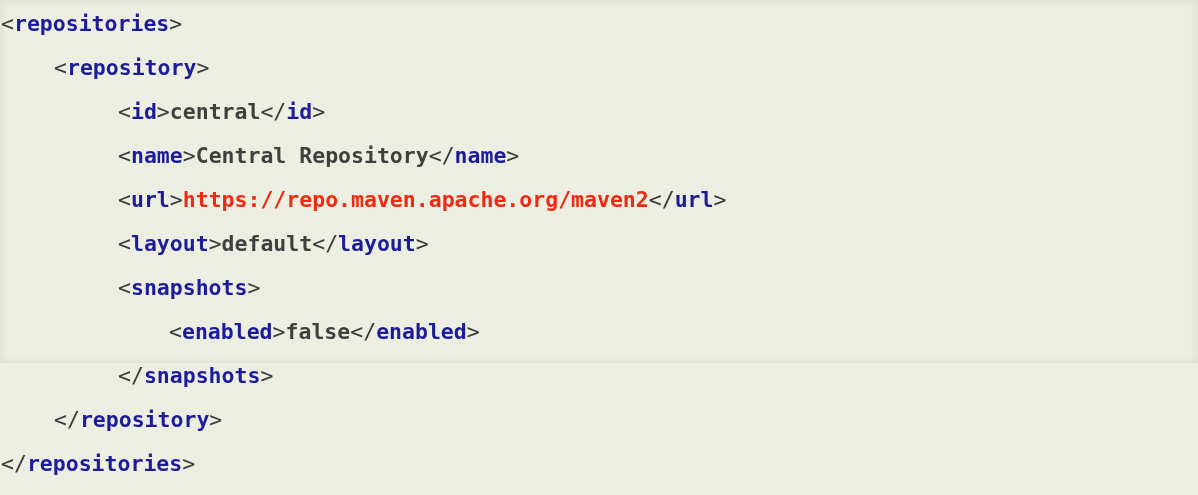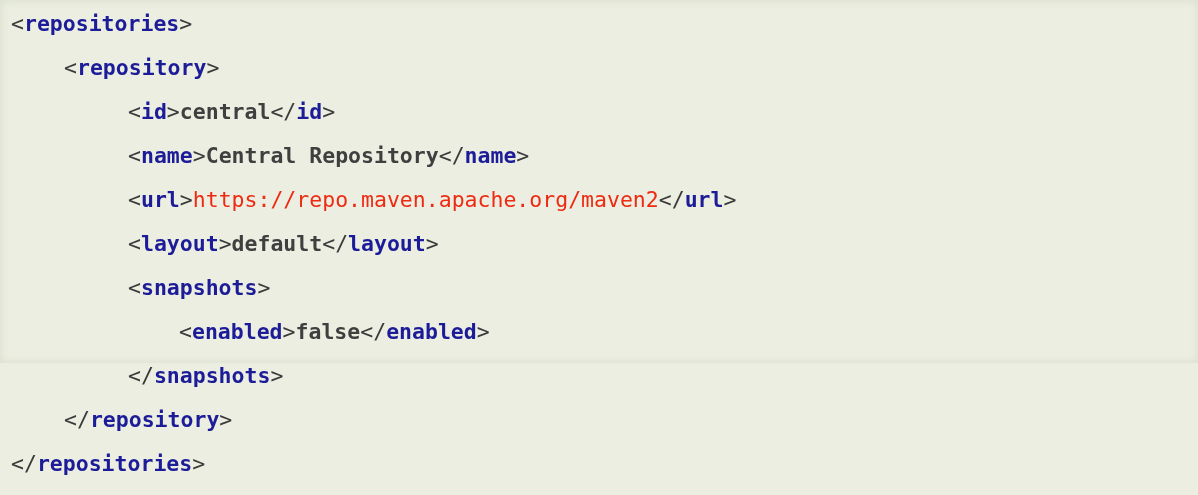--- a/index.html
+++ b/index.html
@@ -10,36 +10,36 @@
     width: 1198px;
     height: 495px;
     overflow: hidden;
     background: var(--bg, #ebeee0);
     font-family: "Liberation Mono", "DejaVu Sans Mono", monospace;
   }
   .code-wrap {
     box-sizing: border-box;
     width: 1198px;
     height: 363px;
-    padding: 2px 10px 0 11px;
+    padding: 2px 10px 0 1px;
     box-shadow: inset 0 0 8px rgba(60,70,40,0.10);
   }
   pre.code-block {
     margin: 0;
     font-size: 21.5px;
     line-height: 44px;
     white-space: pre;
   }
   .code-line {
     height: 44px;
     white-space: pre;
   }
   .seg-punct { color: var(--punct, #3a3a3a); font-weight: 400; }
   .seg-tag   { color: var(--tag,   #1c1c99); font-weight: 700; }
   .seg-text  { color: var(--text,  #3f3f3f); font-weight: 700; }
-  .seg-url   { color: var(--url,   #ee2a12); font-weight: 400; }
+  .seg-url   { color: var(--url,   #ee2a12); font-weight: 700; }
 </style>
 </head>
 <body style="--bg: #ebeee0; --punct: #3a3a3a; --tag: #1c1c99; --text: #3f3f3f; --url: #ee2a12;">
 
 <div class="code-wrap">
   <pre class="code-block"><div class="code-line" style="padding-left: 0px;"><span class="seg-punct">&lt;</span><span class="seg-tag">repositories</span><span class="seg-punct">&gt;</span></div><div class="code-line" style="padding-left: 53px;"><span class="seg-punct">&lt;</span><span class="seg-tag">repository</span><span class="seg-punct">&gt;</span></div><div class="code-line" style="padding-left: 117px;"><span class="seg-punct">&lt;</span><span class="seg-tag">id</span><span class="seg-punct">&gt;</span><span class="seg-text">central</span><span class="seg-punct">&lt;/</span><span class="seg-tag">id</span><span class="seg-punct">&gt;</span></div><div class="code-line" style="padding-left: 117px;"><span class="seg-punct">&lt;</span><span class="seg-tag">name</span><span class="seg-punct">&gt;</span><span class="seg-text">Central Repository</span><span class="seg-punct">&lt;/</span><span class="seg-tag">name</span><span class="seg-punct">&gt;</span></div><div class="code-line" style="padding-left: 117px;"><span class="seg-punct">&lt;</span><span class="seg-tag">url</span><span class="seg-punct">&gt;</span><span class="seg-url">https://repo.maven.apache.org/maven2</span><span class="seg-punct">&lt;/</span><span class="seg-tag">url</span><span class="seg-punct">&gt;</span></div><div class="code-line" style="padding-left: 117px;"><span class="seg-punct">&lt;</span><span class="seg-tag">layout</span><span class="seg-punct">&gt;</span><span class="seg-text">default</span><span class="seg-punct">&lt;/</span><span class="seg-tag">layout</span><span class="seg-punct">&gt;</span></div><div class="code-line" style="padding-left: 117px;"><span class="seg-punct">&lt;</span><span class="seg-tag">snapshots</span><span class="seg-punct">&gt;</span></div><div class="code-line" style="padding-left: 168px;"><span class="seg-punct">&lt;</span><span class="seg-tag">enabled</span><span class="seg-punct">&gt;</span><span class="seg-text">false</span><span class="seg-punct">&lt;/</span><span class="seg-tag">enabled</span><span class="seg-punct">&gt;</span></div><div class="code-line" style="padding-left: 117px;"><span class="seg-punct">&lt;/</span><span class="seg-tag">snapshots</span><span class="seg-punct">&gt;</span></div><div class="code-line" style="padding-left: 53px;"><span class="seg-punct">&lt;/</span><span class="seg-tag">repository</span><span class="seg-punct">&gt;</span></div><div class="code-line" style="padding-left: 0px;"><span class="seg-punct">&lt;/</span><span class="seg-tag">repositories</span><span class="seg-punct">&gt;</span></div></pre>
 </div>
 
 </body></html>

